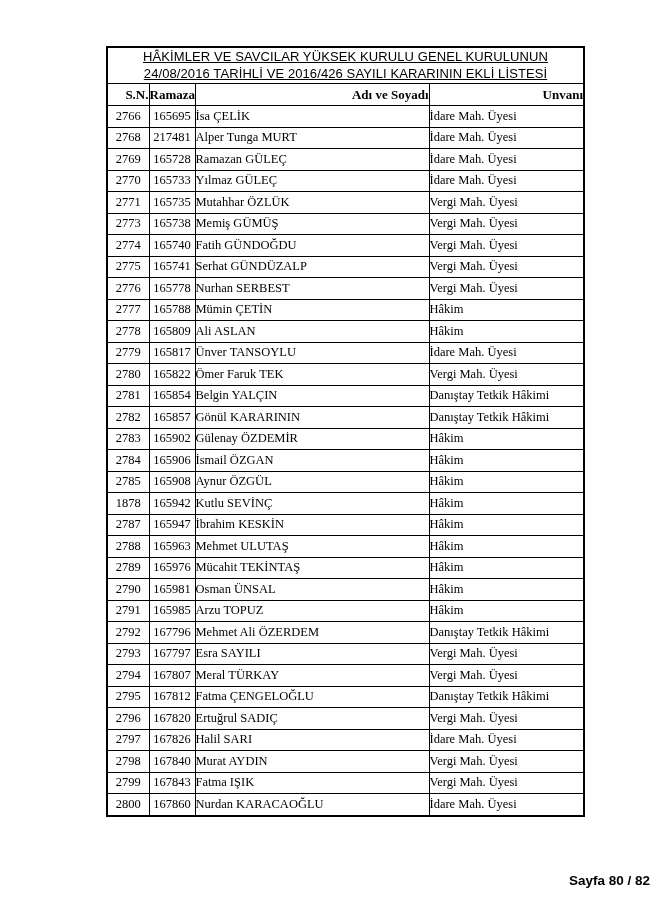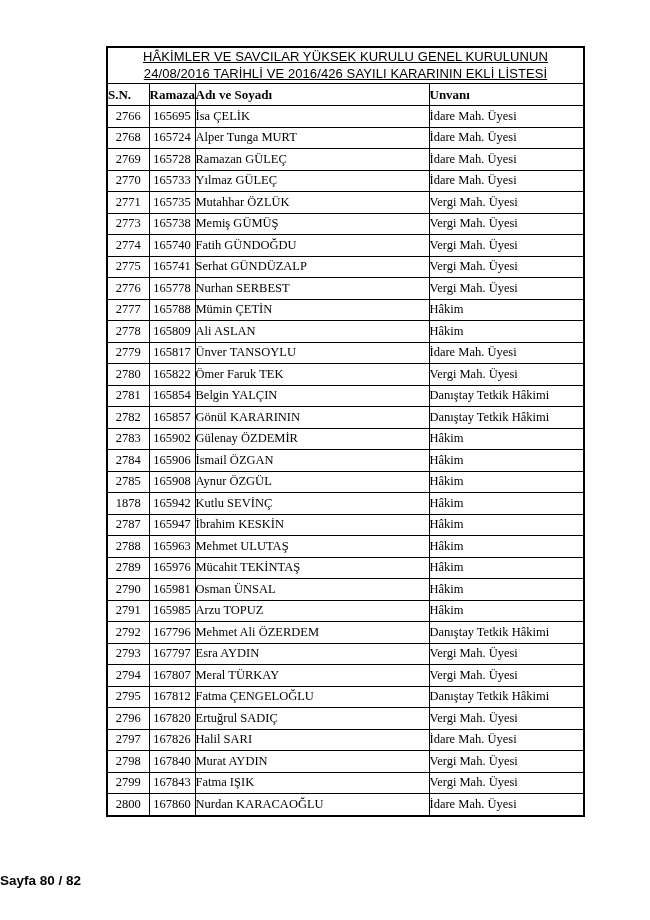--- a/index.html
+++ b/index.html
@@ -43,21 +43,21 @@
     line-height: 16.5px;
     font-weight: normal;
     letter-spacing: 0.1px;
     text-decoration: underline;
   }
   tr.col-header-row th {
     height: 21px;
     font-family: "Liberation Serif", serif;
     font-size: 13px;
     font-weight: bold;
-    text-align: left;
+    text-align: right;
     vertical-align: middle;
   }
   col.c-sn    { width: 42px; }
   col.c-sicil { width: 46px; }
   col.c-name  { width: 234px; }
   col.c-unvan { width: 155px; }
   tbody td {
     height: 20.5px;
     font-family: "Liberation Serif", serif;
     font-size: 12.5px;
@@ -68,21 +68,21 @@
   }
   td.cell-name, td.cell-unvan {
     text-align: left;
     padding-left: 5px;
   }
   .page-footer {
     position: absolute;
     left: 0;
     top: 873px;
     width: 650px;
-    text-align: left;
+    text-align: right;
     font-family: "Liberation Sans", sans-serif;
     font-size: 13.5px;
     font-weight: bold;
     color: #000000;
   }
 </style>
 </head>
 <body>
 
 <div class="page">
@@ -110,21 +110,21 @@
     </thead>
     <tbody>
         <tr>
       <td class="cell-sn">2766</td>
       <td class="cell-sicil">165695</td>
       <td class="cell-name">İsa ÇELİK</td>
       <td class="cell-unvan">İdare Mah. Üyesi</td>
     </tr>
         <tr>
       <td class="cell-sn">2768</td>
-      <td class="cell-sicil">165724</td>
+      <td class="cell-sicil">217481</td>
       <td class="cell-name">Alper Tunga MURT</td>
       <td class="cell-unvan">İdare Mah. Üyesi</td>
     </tr>
         <tr>
       <td class="cell-sn">2769</td>
       <td class="cell-sicil">165728</td>
       <td class="cell-name">Ramazan GÜLEÇ</td>
       <td class="cell-unvan">İdare Mah. Üyesi</td>
     </tr>
         <tr>
@@ -255,21 +255,21 @@
     </tr>
         <tr>
       <td class="cell-sn">2792</td>
       <td class="cell-sicil">167796</td>
       <td class="cell-name">Mehmet Ali ÖZERDEM</td>
       <td class="cell-unvan">Danıştay Tetkik Hâkimi</td>
     </tr>
         <tr>
       <td class="cell-sn">2793</td>
       <td class="cell-sicil">167797</td>
-      <td class="cell-name">Esra AYDIN</td>
+      <td class="cell-name">Esra SAYILI</td>
       <td class="cell-unvan">Vergi Mah. Üyesi</td>
     </tr>
         <tr>
       <td class="cell-sn">2794</td>
       <td class="cell-sicil">167807</td>
       <td class="cell-name">Meral TÜRKAY</td>
       <td class="cell-unvan">Vergi Mah. Üyesi</td>
     </tr>
         <tr>
       <td class="cell-sn">2795</td>

